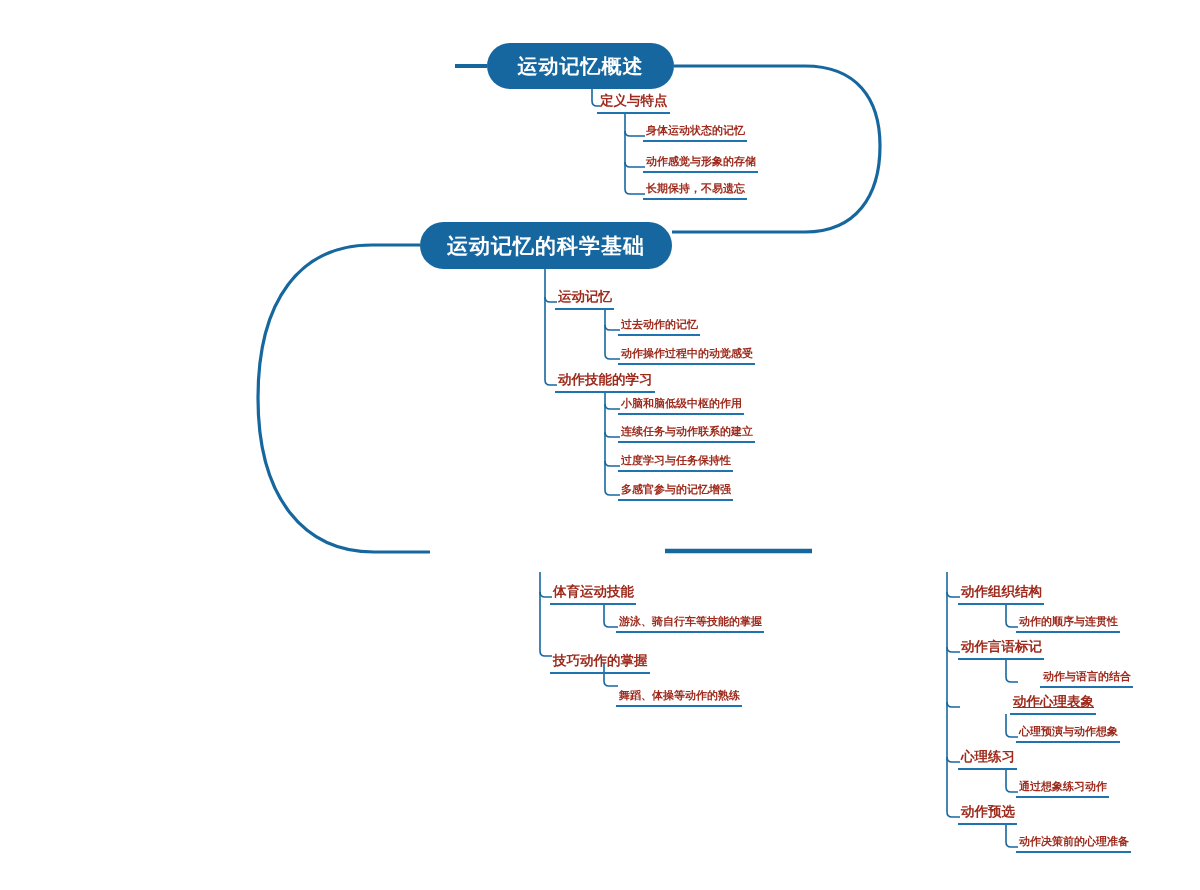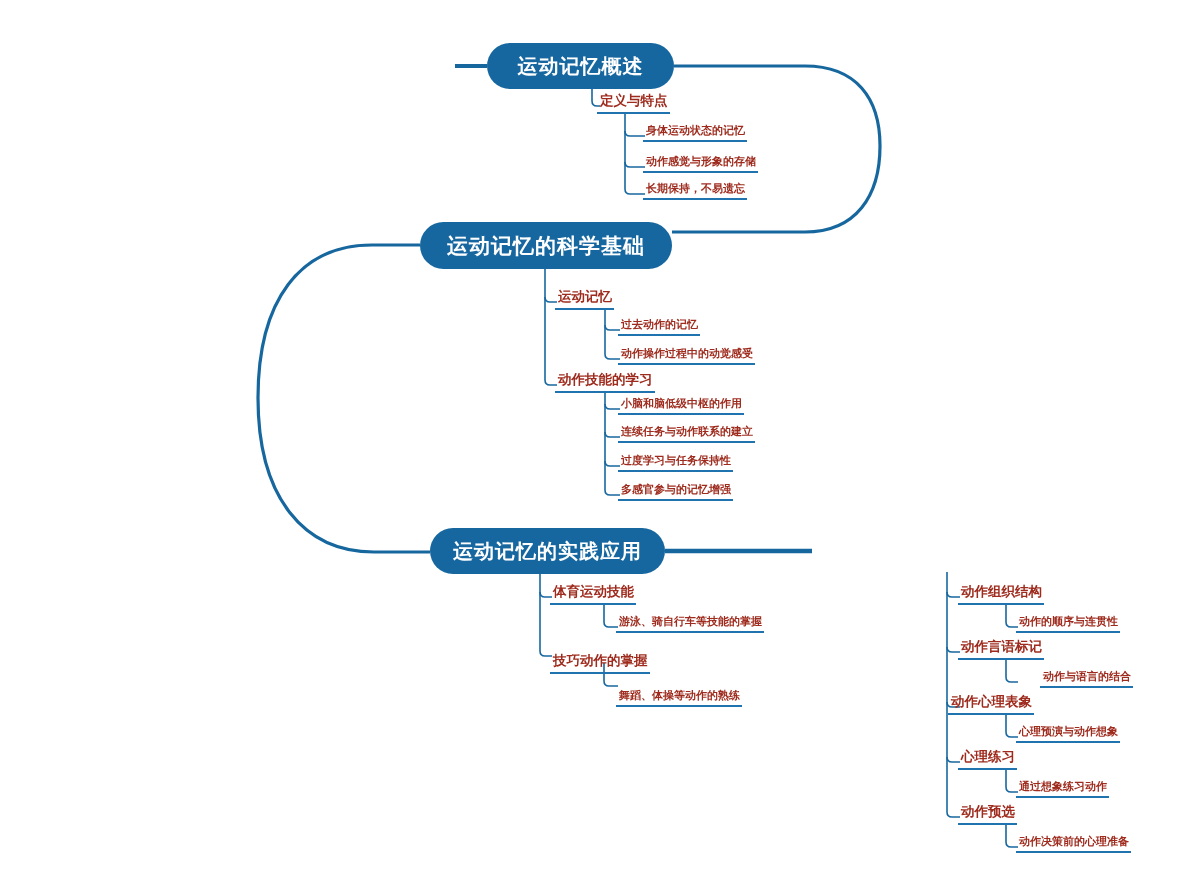--- a/index.html
+++ b/index.html
@@ -113,23 +113,20 @@
 
 
   <div class="main-node" style="left:420px; top:222px; width:252px; height:47px; font-size:21px;">
     <span>运动记忆的科学基础</span>
   </div>
 
   <div class="main-node" style="left:487px; top:43px; width:187px; height:46px; font-size:20px;">
     <span>运动记忆概述</span>
   </div>
 
-  <div class="main-node" style="left:430px; top:528px; width:235px; height:46px; font-size:20px;">
-    <span>运动记忆的实践应用</span>
-  </div>
 
 
   <div class="leaf l2" style="left:597px; top:92px;">定义与特点</div>
 
   <div class="leaf l3" style="left:643px; top:123px;">身体运动状态的记忆</div>
   <div class="leaf l3" style="left:643px; top:154px;">动作感觉与形象的存储</div>
   <div class="leaf l3" style="left:643px; top:181px;">长期保持，不易遗忘</div>
 
   <div class="leaf l2" style="left:555px; top:288px;">运动记忆</div>
   <div class="leaf l3" style="left:618px; top:317px;">过去动作的记忆</div>
@@ -146,21 +143,21 @@
 
   <div class="leaf l2" style="left:550px; top:642px;margin-top:10px;">技巧动作的掌握</div>
   <div class="leaf l3" style="left:616px; top:688px;">舞蹈、体操等动作的熟练</div>
 
   <div class="leaf l2" style="left:958px; top:583px;">动作组织结构</div>
   <div class="leaf l3" style="left:1016px; top:614px;">动作的顺序与连贯性</div>
 
   <div class="leaf l2" style="left:958px; top:638px;">动作言语标记</div>
   <div class="leaf l3" style="left:1040px; top:669px;">动作与语言的结合</div>
 
-  <div class="leaf l2" style="left:948px; top:693px;">动作心理表象</div>
+  <div class="leaf l2" style="left:1010px; top:693px;text-decoration:underline;">动作心理表象</div>
   <div class="leaf l3" style="left:1016px; top:724px;">心理预演与动作想象</div>
 
   <div class="leaf l2" style="left:958px; top:748px;">心理练习</div>
   <div class="leaf l3" style="left:1016px; top:779px;">通过想象练习动作</div>
 
   <div class="leaf l2" style="left:958px; top:803px;">动作预选</div>
   <div class="leaf l3" style="left:1016px; top:834px;">动作决策前的心理准备</div>
 
 </div>
 

